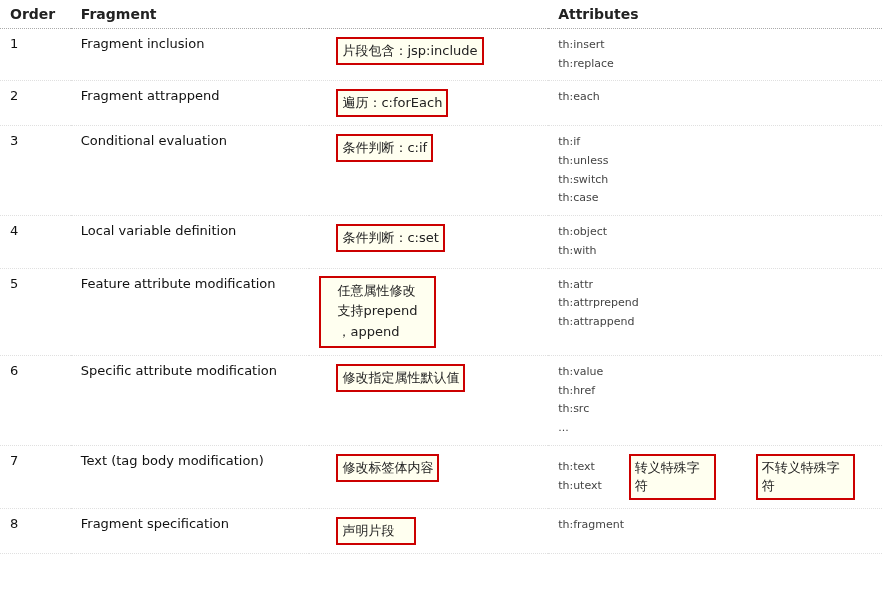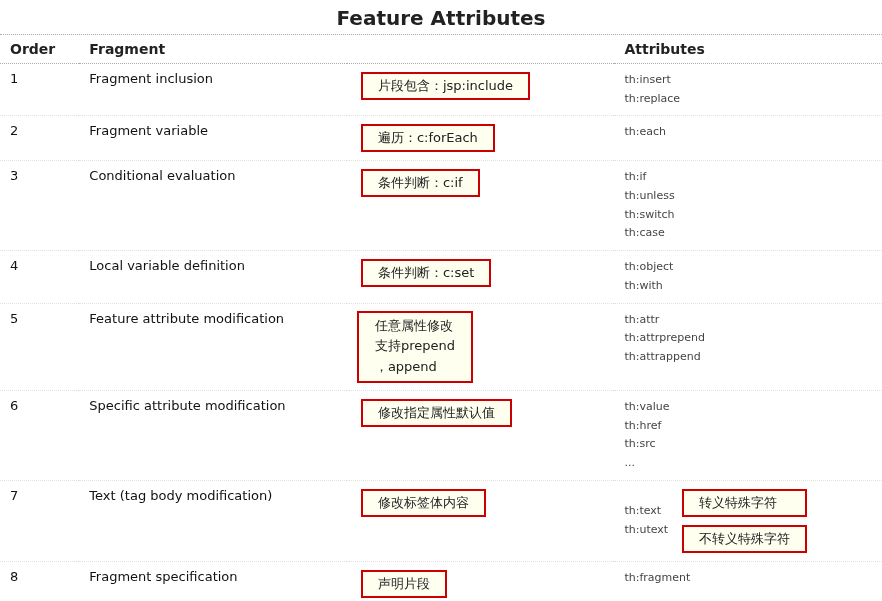--- a/index.html
+++ b/index.html
@@ -35,24 +35,24 @@
     thead tr th:nth-child(4) { width: 220px; }
     tbody tr td {
       padding: 7px 10px;
       vertical-align: top;
       border-bottom: 1px dotted #e0e0e0;
     }
     .highlight-box {
       display: inline-block;
       background: #fffff0;
       border: 2px solid #cc0000;
-      padding: 3px 15px;
+      padding: 3px 4px;
       font-size: 13px;
       min-width: 80px;
-      margin: 1px 4px;
+      margin: 1px 17px;
     }
     .attr-list {
       color: #444;
       font-size: 11px;
       line-height: 1.7;
     }
     .attr-list div { white-space: nowrap; }
     .feature-name {
       font-size: 13px;
       color: #111;
@@ -77,29 +77,28 @@
       flex-direction: column;
       gap: 4px;
     }
     .row7-attr-top {
       display: flex;
       align-items: center;
       gap: 10px;
     }
     .row7-side {
       display: flex;
-      flex-direction: column;
+      flex-direction: row;
       gap: 6px;
     }
   </style>
 </head>
 <body>
 
 <div class="page-wrap">
-  <div class="page-title">Feature Attributes</div>
   <table>
     <thead>
       <tr>
         <th>Order</th>
         <th>Fragment</th>
         <th></th>
         <th>Attributes</th>
       </tr>
     </thead>
     <tbody id="table-body">
@@ -109,21 +108,21 @@
           <td><div class="highlight-box">片段包含：jsp:include</div></td>
           <td>
             <div class="attr-list">
               <div>th:insert</div>
               <div>th:replace</div>
             </div>
           </td>
         </tr>
         <tr>
           <td><span class="order-num">2</span></td>
-          <td><span class="feature-name">Fragment variable</span></td>
+          <td><span class="feature-name">Fragment attrappend</span></td>
           <td><div class="highlight-box">遍历：c:forEach</div></td>
           <td>
             <div class="attr-list">
               <div>th:each</div>
             </div>
           </td>
         </tr>
         <tr>
           <td><span class="order-num">3</span></td>
           <td><span class="feature-name">Conditional evaluation</span></td>

